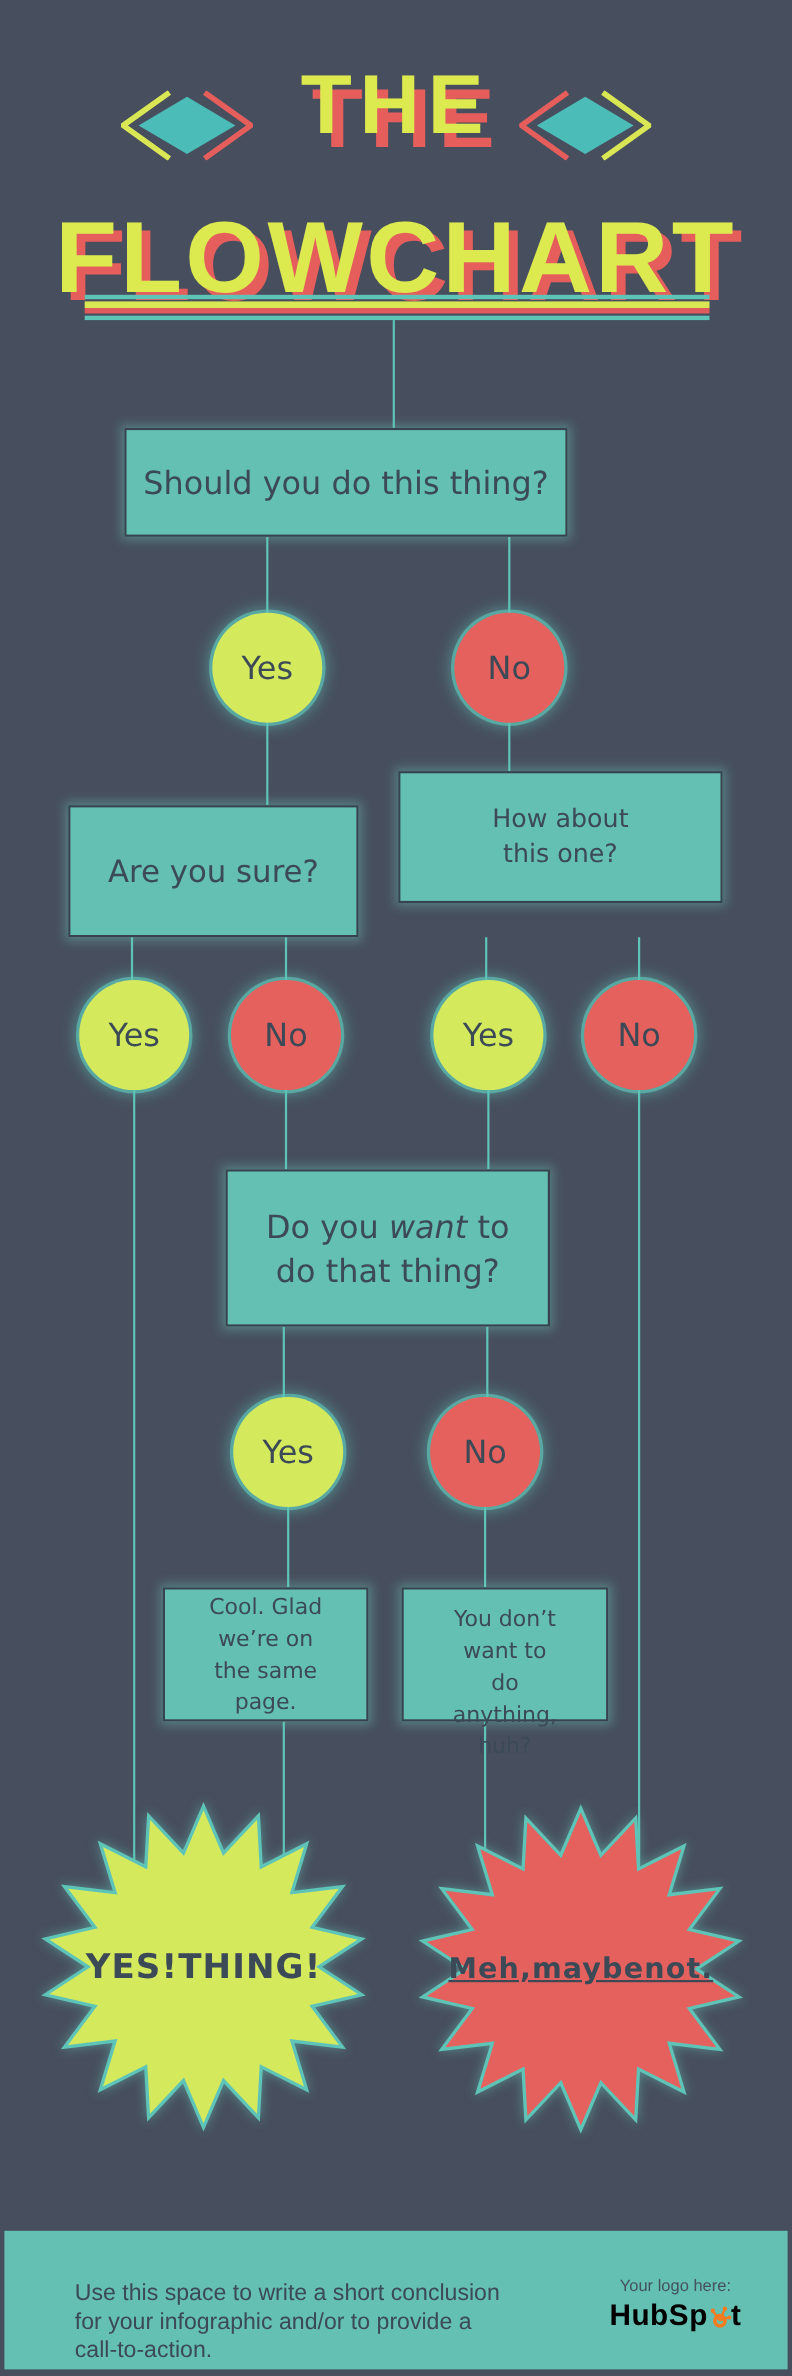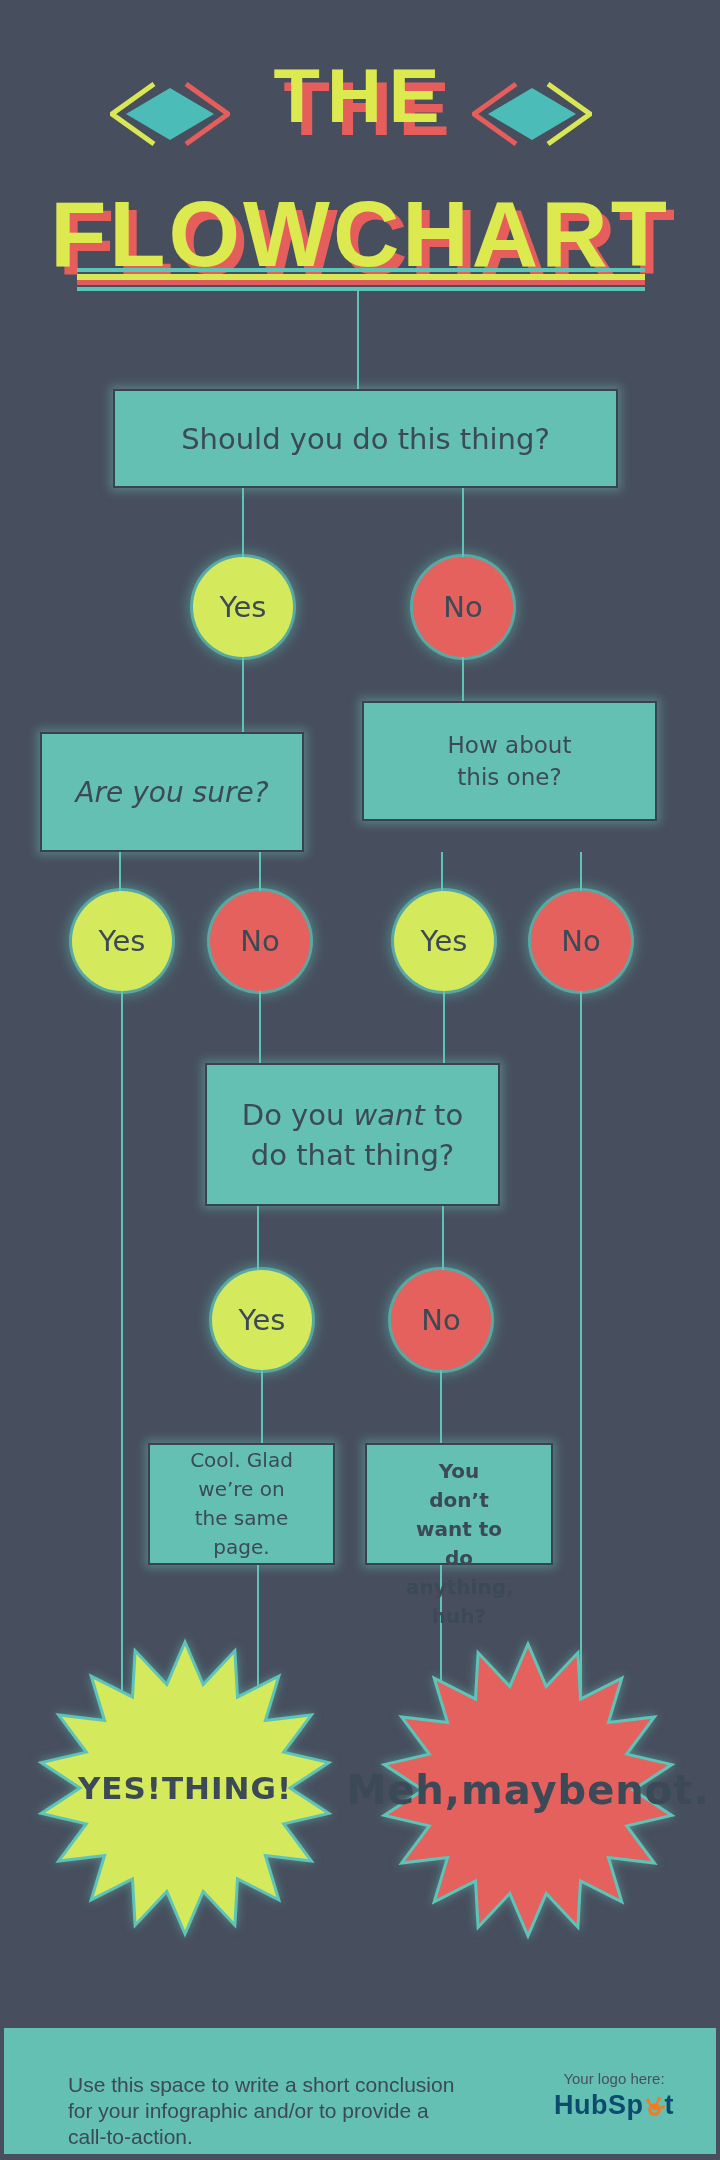--- a/index.html
+++ b/index.html
@@ -25,58 +25,58 @@
   .divider .s3{height:5px;background:#E05C5C;}
   .divider .s4{height:4px;background:#5EC4B8;}
   
   .vl{position:absolute;width:2px;background:#5EC4B8;z-index:1;display:block;}
   
   .qbox{position:absolute;z-index:2;background:#63C0B2;border:2px solid #39434F;
     box-shadow:0 0 9px 3px rgba(110,200,188,.40);
     display:flex;align-items:center;justify-content:center;text-align:center;
     box-sizing:border-box;}
   .qbox .txt{display:inline-block;}
-  .box-q1{left:113px;top:389px;width:505px;height:99px;font-size:29px;}
-  .box-q2a{left:40px;top:732px;width:264px;height:120px;font-size:28px;font-style:italic;}
+  .box-q1{left:113px;top:389px;width:403px;height:99px;font-size:29px;}
+  .box-q2a{left:62px;top:732px;width:264px;height:120px;font-size:28px;}
   .box-q2b{left:362px;top:701px;width:295px;height:120px;font-size:23px;line-height:32px;}
   .box-q2b .txt{max-width:165px;}
   .box-q3{left:205px;top:1063px;width:295px;height:143px;font-size:29px;line-height:40px;}
   .box-q3 .txt{max-width:245px;}
   .box-ryes{left:148px;top:1443px;width:187px;height:122px;font-size:20px;line-height:29px;}
   .box-ryes .txt{max-width:114px;}
   .box-rno{left:365px;top:1443px;width:188px;height:122px;font-size:20px;line-height:29px;
     display:block;text-align:center;padding-top:12px;overflow:visible;}
-  .box-rno .txt{max-width:106px;margin:0 auto;display:block;font-weight:bold;}
+  .box-rno .txt{max-width:106px;margin:0 auto;display:block;}
   
   .circle{position:absolute;z-index:2;width:100px;height:100px;border-radius:50%;
     display:flex;align-items:center;justify-content:center;font-size:29px;
     box-shadow:0 0 0 3px rgba(95,196,184,.65),0 0 12px 5px rgba(95,196,184,.45);}
   .c-yes{background:#D5E95D;}
   .c-no{background:#E5615E;}
   
   .star-wrap{position:absolute;z-index:2;width:300px;height:300px;}
   .star-yes{left:35px;top:1638px;}
   .star-no{left:378px;top:1640px;}
   .star-wrap svg{position:absolute;left:0;top:0;
     filter:drop-shadow(0 0 5px rgba(99,192,178,.55));}
   .star-fill-yes{fill:#D5E95D;stroke:#5EC4B8;stroke-width:3;}
   .star-fill-no{fill:#E5615E;stroke:#5EC4B8;stroke-width:3;}
   .star-text{position:absolute;left:0;top:0;width:100%;height:100%;
     display:flex;flex-direction:row;align-items:center;justify-content:center;
     font-weight:bold;text-align:center;}
   .star-yes .star-text{font-size:31px;line-height:43px;letter-spacing:1px;}
-  .star-no .star-text{font-size:40px;line-height:48px;letter-spacing:1px;}
+  .star-no .star-text{font-size:26px;line-height:48px;letter-spacing:1px;text-decoration:underline;}
   
   .footer{position:absolute;left:4px;right:4px;top:2028px;height:126px;background:#63C0B2;}
   .conclusion{position:absolute;left:64px;top:44px;width:390px;
     font-size:21px;line-height:26px;color:#3C4956;
     font-family:"Liberation Sans",sans-serif;}
   .logo-block{position:absolute;left:520px;top:42px;width:180px;text-align:center;}
   .logo-caption{font-size:15px;color:#45525E;font-family:"Liberation Sans",sans-serif;}
-  .logo-text{margin-top:3px;font-size:27px;font-weight:bold;color:#0c4a6e;
+  .logo-text{margin-top:3px;font-size:27px;font-weight:bold;color:#000000;
     font-family:"Liberation Sans",sans-serif;letter-spacing:.5px;}
   .logo-text svg{vertical-align:-4px;}
   .italic{font-style:italic;}
 </style>
 </head>
 <body>
 
 <div class="canvas">
 
   <svg class="diamond-svg diamond-left" viewBox="0 0 120 64">

